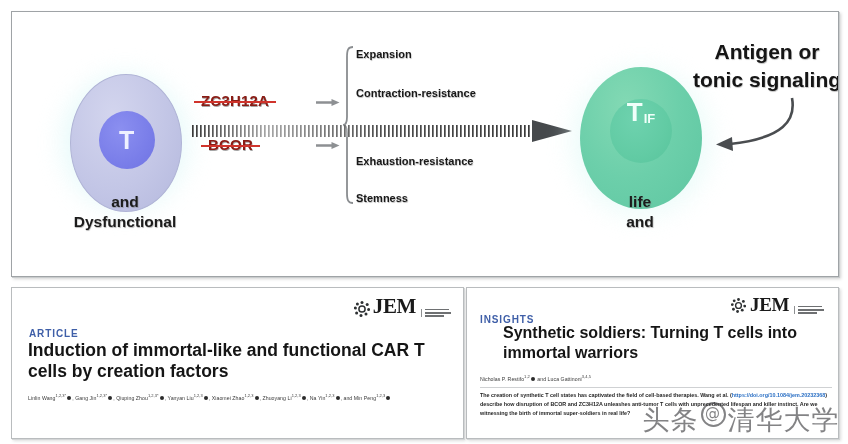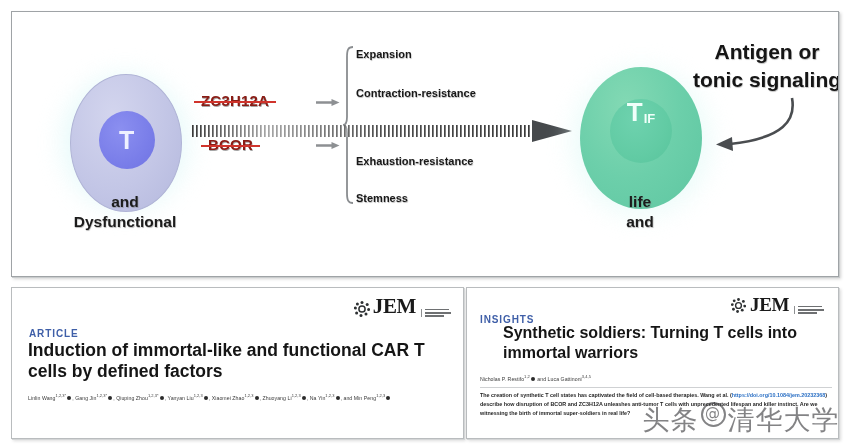--- a/index.html
+++ b/index.html
@@ -247,21 +247,21 @@
       </span>
       <span class="jem-word">JEM</span>
       <span class="jem-sub">
           <i></i>
           <i></i>
           <i></i>
         </span>
     </div>
 
     <div class="kicker kick-left">ARTICLE</div>
-    <div class="ptitle ptitle-left">Induction of immortal-like and functional CAR T cells by defined factors</div>
+    <div class="ptitle ptitle-left">Induction of immortal-like and functional CAR T cells by creation factors</div>
     <div class="authors auth-left">
       Linlin Wang<sup>1,2,3*</sup><span class="orcid"></span>, Gang Jin<sup>1,2,3*</sup><span class="orcid"></span>, Qiuping Zhou<sup>1,2,3*</sup><span class="orcid"></span>, Yanyan Liu<sup>1,2,3</sup><span class="orcid"></span>, Xiaomei Zhao<sup>1,2,3</sup><span class="orcid"></span>, Zhuoyang Li<sup>1,2,3</sup><span class="orcid"></span>, Na Yin<sup>1,2,3</sup><span class="orcid"></span>, and Min Peng<sup>1,2,3</sup><span class="orcid"></span>
     </div>
   </div>
 
   <div class="paper paper-right">
     <div class="jem-logo jem-right">
       <span class="jem-emblem">
         <svg viewBox="0 0 16 16" width="15" height="15">
           <g fill="#2e3133">

